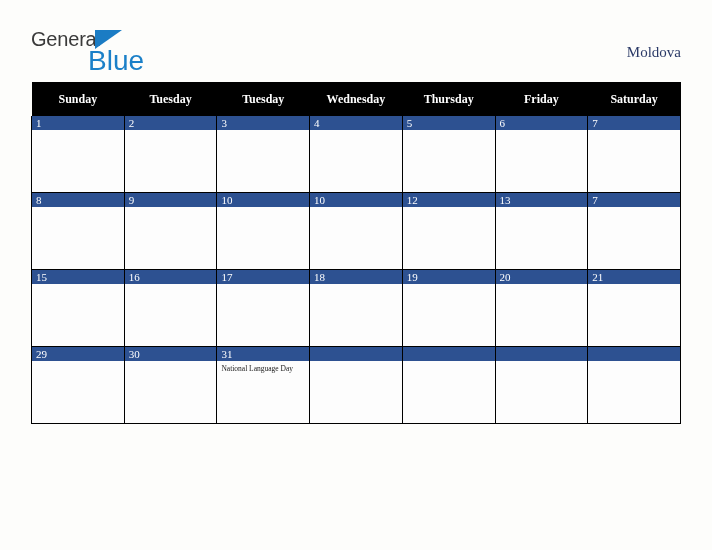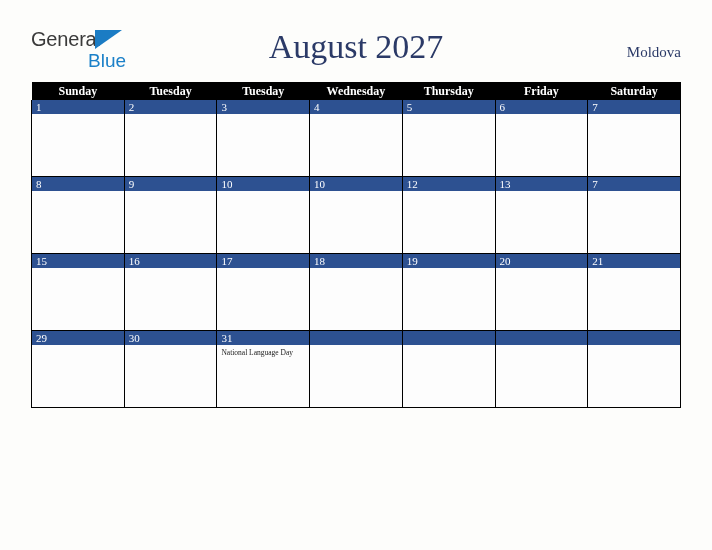--- a/index.html
+++ b/index.html
@@ -53,21 +53,21 @@
     width: 0;
     height: 0;
     border-left: 27px solid #1b7cc4;
     border-bottom: 19px solid transparent;
   }
   .logo-blue {
     position: absolute;
     left: 57px;
     top: 21px;
     font-family: "Liberation Sans", sans-serif;
-    font-size: 19px;
+    font-size: 28px;
     color: #1b80c8;
     line-height: 23px;
     white-space: nowrap;
   }
   .title {
     position: absolute;
     left: 0px;
     top: 0px;
     width: 650px;
     text-align: center;
@@ -94,21 +94,21 @@
     width: 650px;
     border-collapse: collapse;
     table-layout: fixed;
   }
   .calendar th {
     background: #000000;
     color: #ffffff;
     font-size: 12px;
     font-weight: bold;
     height: 18px;
-    padding: 0;
+    padding: 8px;
     text-align: center;
     font-family: "Liberation Serif", serif;
     border: none;
   }
   .calendar td {
     width: 92.85px;
     height: 76px;
     padding: 0;
     vertical-align: top;
     background: #fdfdfd;
@@ -144,21 +144,20 @@
 <div class="page">
 
   <div class="header">
 
     <div class="logo">
       <span class="logo-general">General</span>
       <span class="logo-tri"></span>
       <span class="logo-blue">Blue</span>
     </div>
 
-    <div class="title">August 2027</div>
 
     <div class="region">Moldova</div>
 
   </div>
 
   <table class="calendar">
     <thead>
       <tr>
           <th>Sunday</th>
           <th>Tuesday</th>

